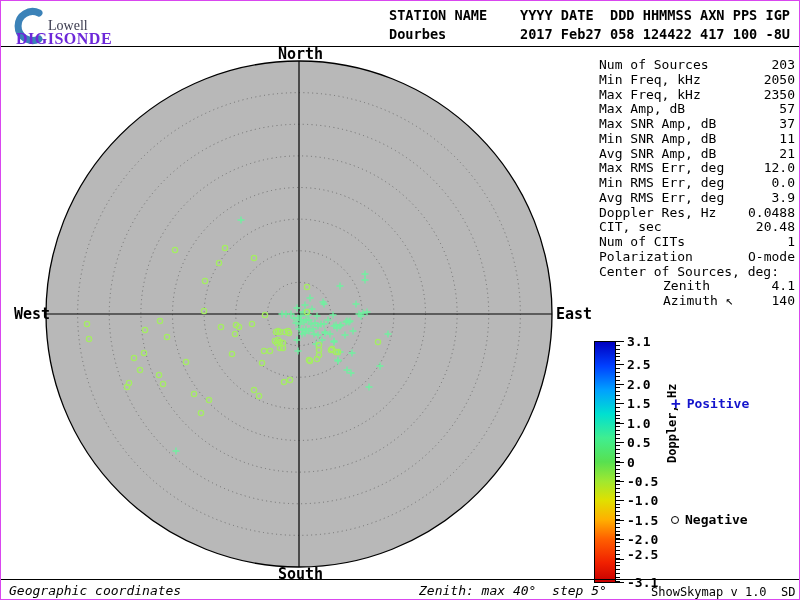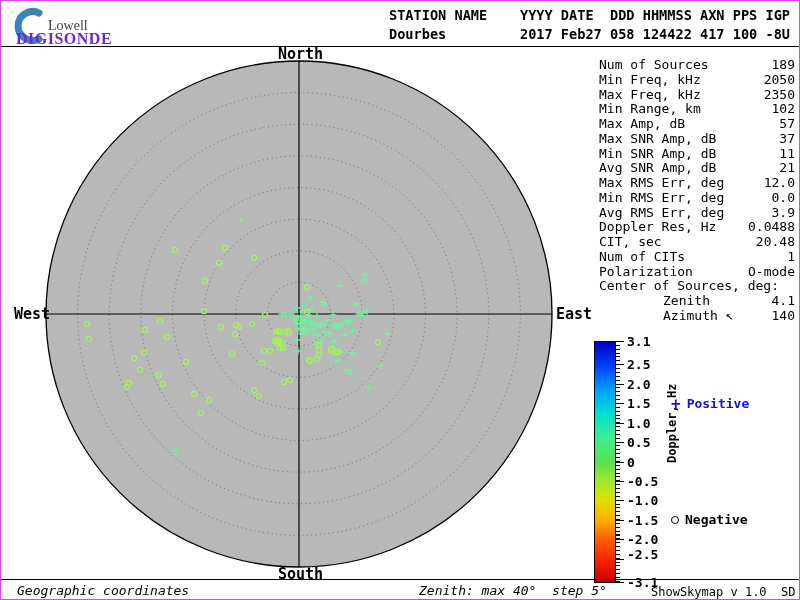--- a/index.html
+++ b/index.html
@@ -205,24 +205,23 @@
         <circle cx="258" cy="395" r="2.6"></circle>
       </g>
     </svg>
 
   <div class="compass" style="left:277px;top:44px;">North</div>
   <div class="compass" style="left:277px;top:564px;">South</div>
   <div class="compass" style="left:13px;top:304px;">West</div>
   <div class="compass" style="left:555px;top:304px;">East</div>
 
   <div id="stats-panel">
-      <div class="stat-row"><span>Num of Sources</span><span>189</span></div>
+      <div class="stat-row"><span>Num of Sources</span><span>203</span></div>
       <div class="stat-row"><span>Min Freq, kHz</span><span>2050</span></div>
       <div class="stat-row"><span>Max Freq, kHz</span><span>2350</span></div>
-      <div class="stat-row"><span>Min Range, km</span><span>102</span></div>
       <div class="stat-row"><span>Max Amp, dB</span><span>57</span></div>
       <div class="stat-row"><span>Max SNR Amp, dB</span><span>37</span></div>
       <div class="stat-row"><span>Min SNR Amp, dB</span><span>11</span></div>
       <div class="stat-row"><span>Avg SNR Amp, dB</span><span>21</span></div>
       <div class="stat-row"><span>Max RMS Err, deg</span><span>12.0</span></div>
       <div class="stat-row"><span>Min RMS Err, deg</span><span>0.0</span></div>
       <div class="stat-row"><span>Avg RMS Err, deg</span><span>3.9</span></div>
       <div class="stat-row"><span>Doppler Res, Hz</span><span>0.0488</span></div>
       <div class="stat-row"><span>CIT, sec</span><span>20.48</span></div>
       <div class="stat-row"><span>Num of CITs</span><span>1</span></div>
@@ -267,17 +266,17 @@
   <div class="legend-row" style="left: 670px; top: 395px; color: rgb(20, 20, 204);">
     <span class="legend-plus">+</span>
     <span>Positive</span>
   </div>
   <div class="legend-row" style="left: 670px; top: 511px; color: #000000;">
     <span class="legend-ring"></span>
     <span>Negative</span>
   </div>
 
   <div class="hline" style="top:578px;"></div>
-  <div class="foot ital" style="left:8px;top:582px;margin-left:8px;">Geographic coordinates</div>
+  <div class="foot ital" style="left:8px;top:582px;">Geographic coordinates</div>
   <div class="foot ital" style="left:418px;top:582px;">Zenith: max 40°  step 5°</div>
   <div class="foot" style="left:650px;top:584px;font-size:12px;">ShowSkymap v 1.0  SD v 5.1</div>
 
 </div>
 
 </body></html>

